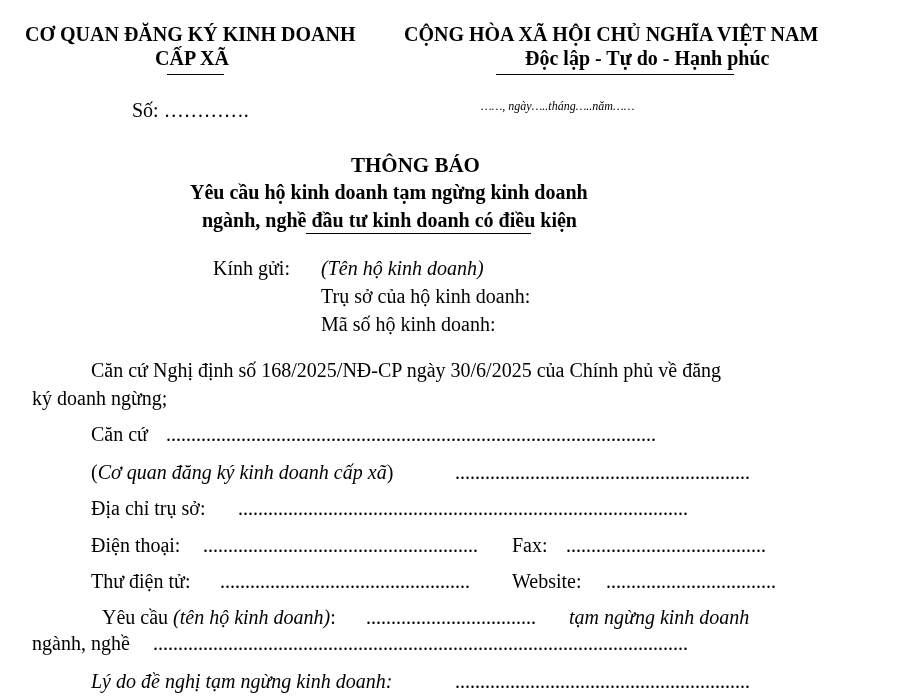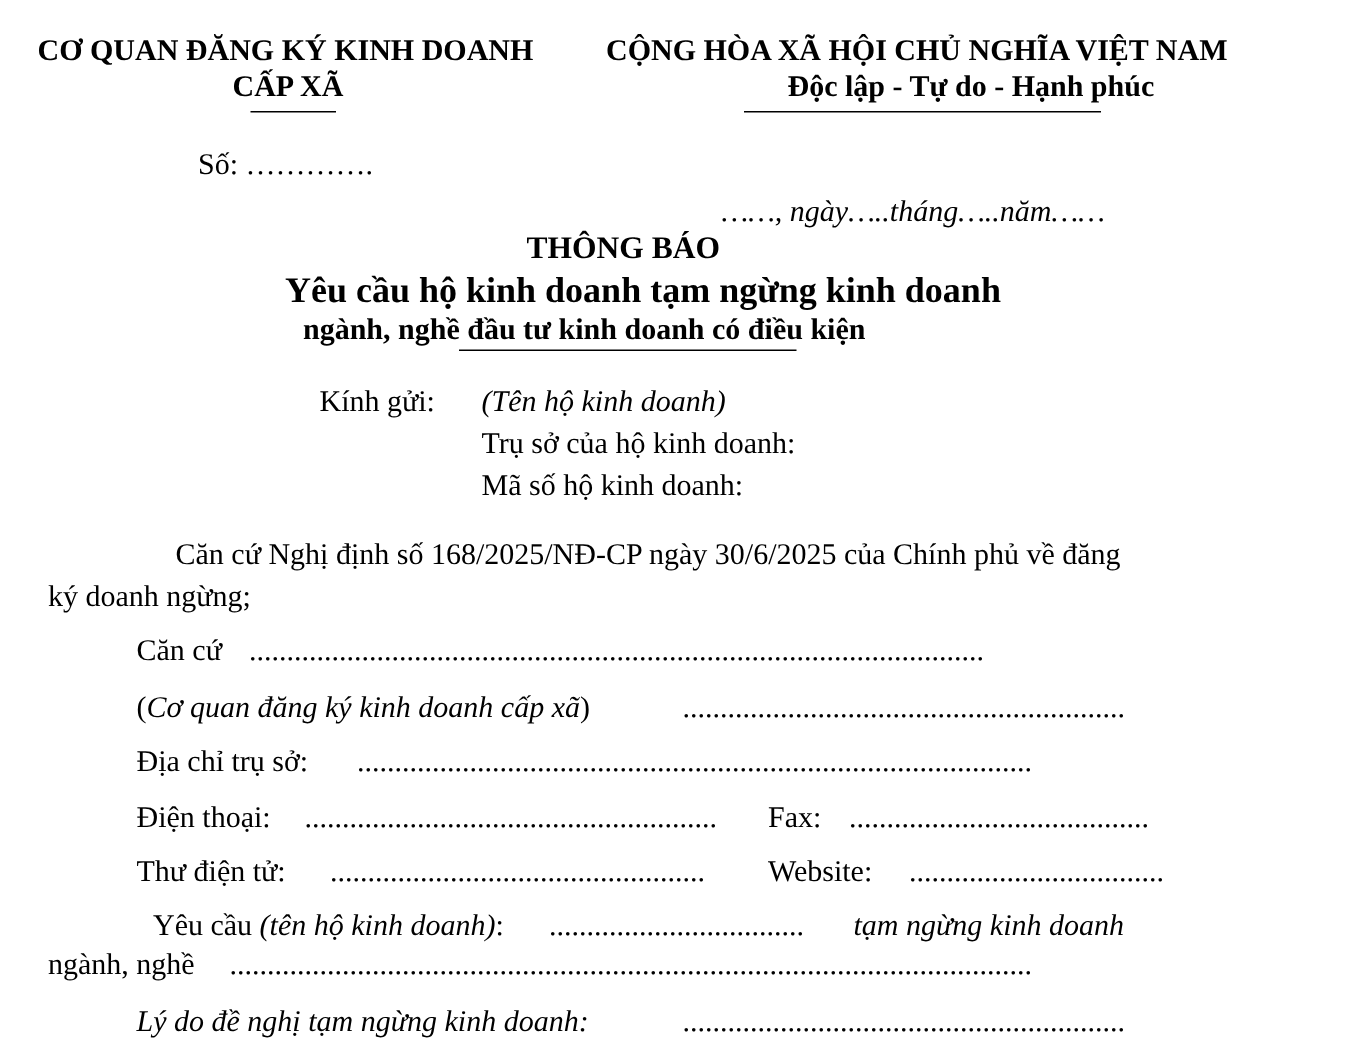--- a/index.html
+++ b/index.html
@@ -18,33 +18,33 @@
 <body>
 
 <div class="abs b" style="left:25px; top:24px; font-size:20px;">CƠ QUAN ĐĂNG KÝ KINH DOANH</div>
 <div class="abs b" style="left:155px; top:48px; font-size:20px;">CẤP XÃ</div>
 <div class="rule" style="left:167px; top:74px; width:57px;"></div>
 <div class="abs" style="left:132px; top:100px; font-size:20px;">Số: ………….</div>
 
 <div class="abs b" style="left:404px; top:24px; font-size:20px;">CỘNG HÒA XÃ HỘI CHỦ NGHĨA VIỆT NAM</div>
 <div class="abs b" style="left:497px; top:48px; font-size:20px;margin-left:28px;">Độc lập - Tự do - Hạnh phúc</div>
 <div class="rule" style="left:496px; top:74px; width:238px;"></div>
-<div class="abs i" style="left:481px; top:100px; font-size:20px;margin-top:31px;">……, ngày…..tháng…..năm……</div>
+<div class="abs i" style="left:481px; top:100px; font-size:12px;">……, ngày…..tháng…..năm……</div>
 
 <div class="abs b" style="left:351px; top:155px; font-size:21px;">THÔNG BÁO</div>
-<div class="abs b" style="left:190px; top:182px; font-size:24px;">Yêu cầu hộ kinh doanh tạm ngừng kinh doanh</div>
+<div class="abs b" style="left:190px; top:182px; font-size:20px;">Yêu cầu hộ kinh doanh tạm ngừng kinh doanh</div>
 <div class="abs b" style="left:202px; top:210px; font-size:20px;">ngành, nghề đầu tư kinh doanh có điều kiện</div>
 <div class="rule" style="left:306px; top:233px; width:225px;"></div>
 
 <div class="abs" style="left:213px; top:258px;">Kính gửi:</div>
 <div class="abs i" style="left:321px; top:258px;">(Tên hộ kinh doanh)</div>
 <div class="abs" style="left:321px; top:286px;">Trụ sở của hộ kinh doanh:</div>
 <div class="abs" style="left:321px; top:314px;">Mã số hộ kinh doanh:</div>
 
-<div class="abs" style="left:91px; top:360px;margin-left:26px;">Căn cứ Nghị định số 168/2025/NĐ-CP ngày 30/6/2025 của Chính phủ về đăng</div>
+<div class="abs" style="left:91px; top:360px;">Căn cứ Nghị định số 168/2025/NĐ-CP ngày 30/6/2025 của Chính phủ về đăng</div>
 <div class="abs" style="left:32px; top:388px;">ký doanh ngừng;</div>
 
 <div class="abs" style="left:91px; top:424px;">Căn cứ</div>
 <div class="abs dots" style="left:166px; top:424px; width:618px; overflow:hidden;">..................................................................................................</div>
 
 <div class="abs" style="left:91px; top:462px;">
   <span>(</span><span class="i">Cơ quan đăng ký kinh doanh cấp xã</span><span>)</span>
 </div>
 <div class="abs dots" style="left:455px; top:462px; width:329px; overflow:hidden;">...........................................................</div>
 

